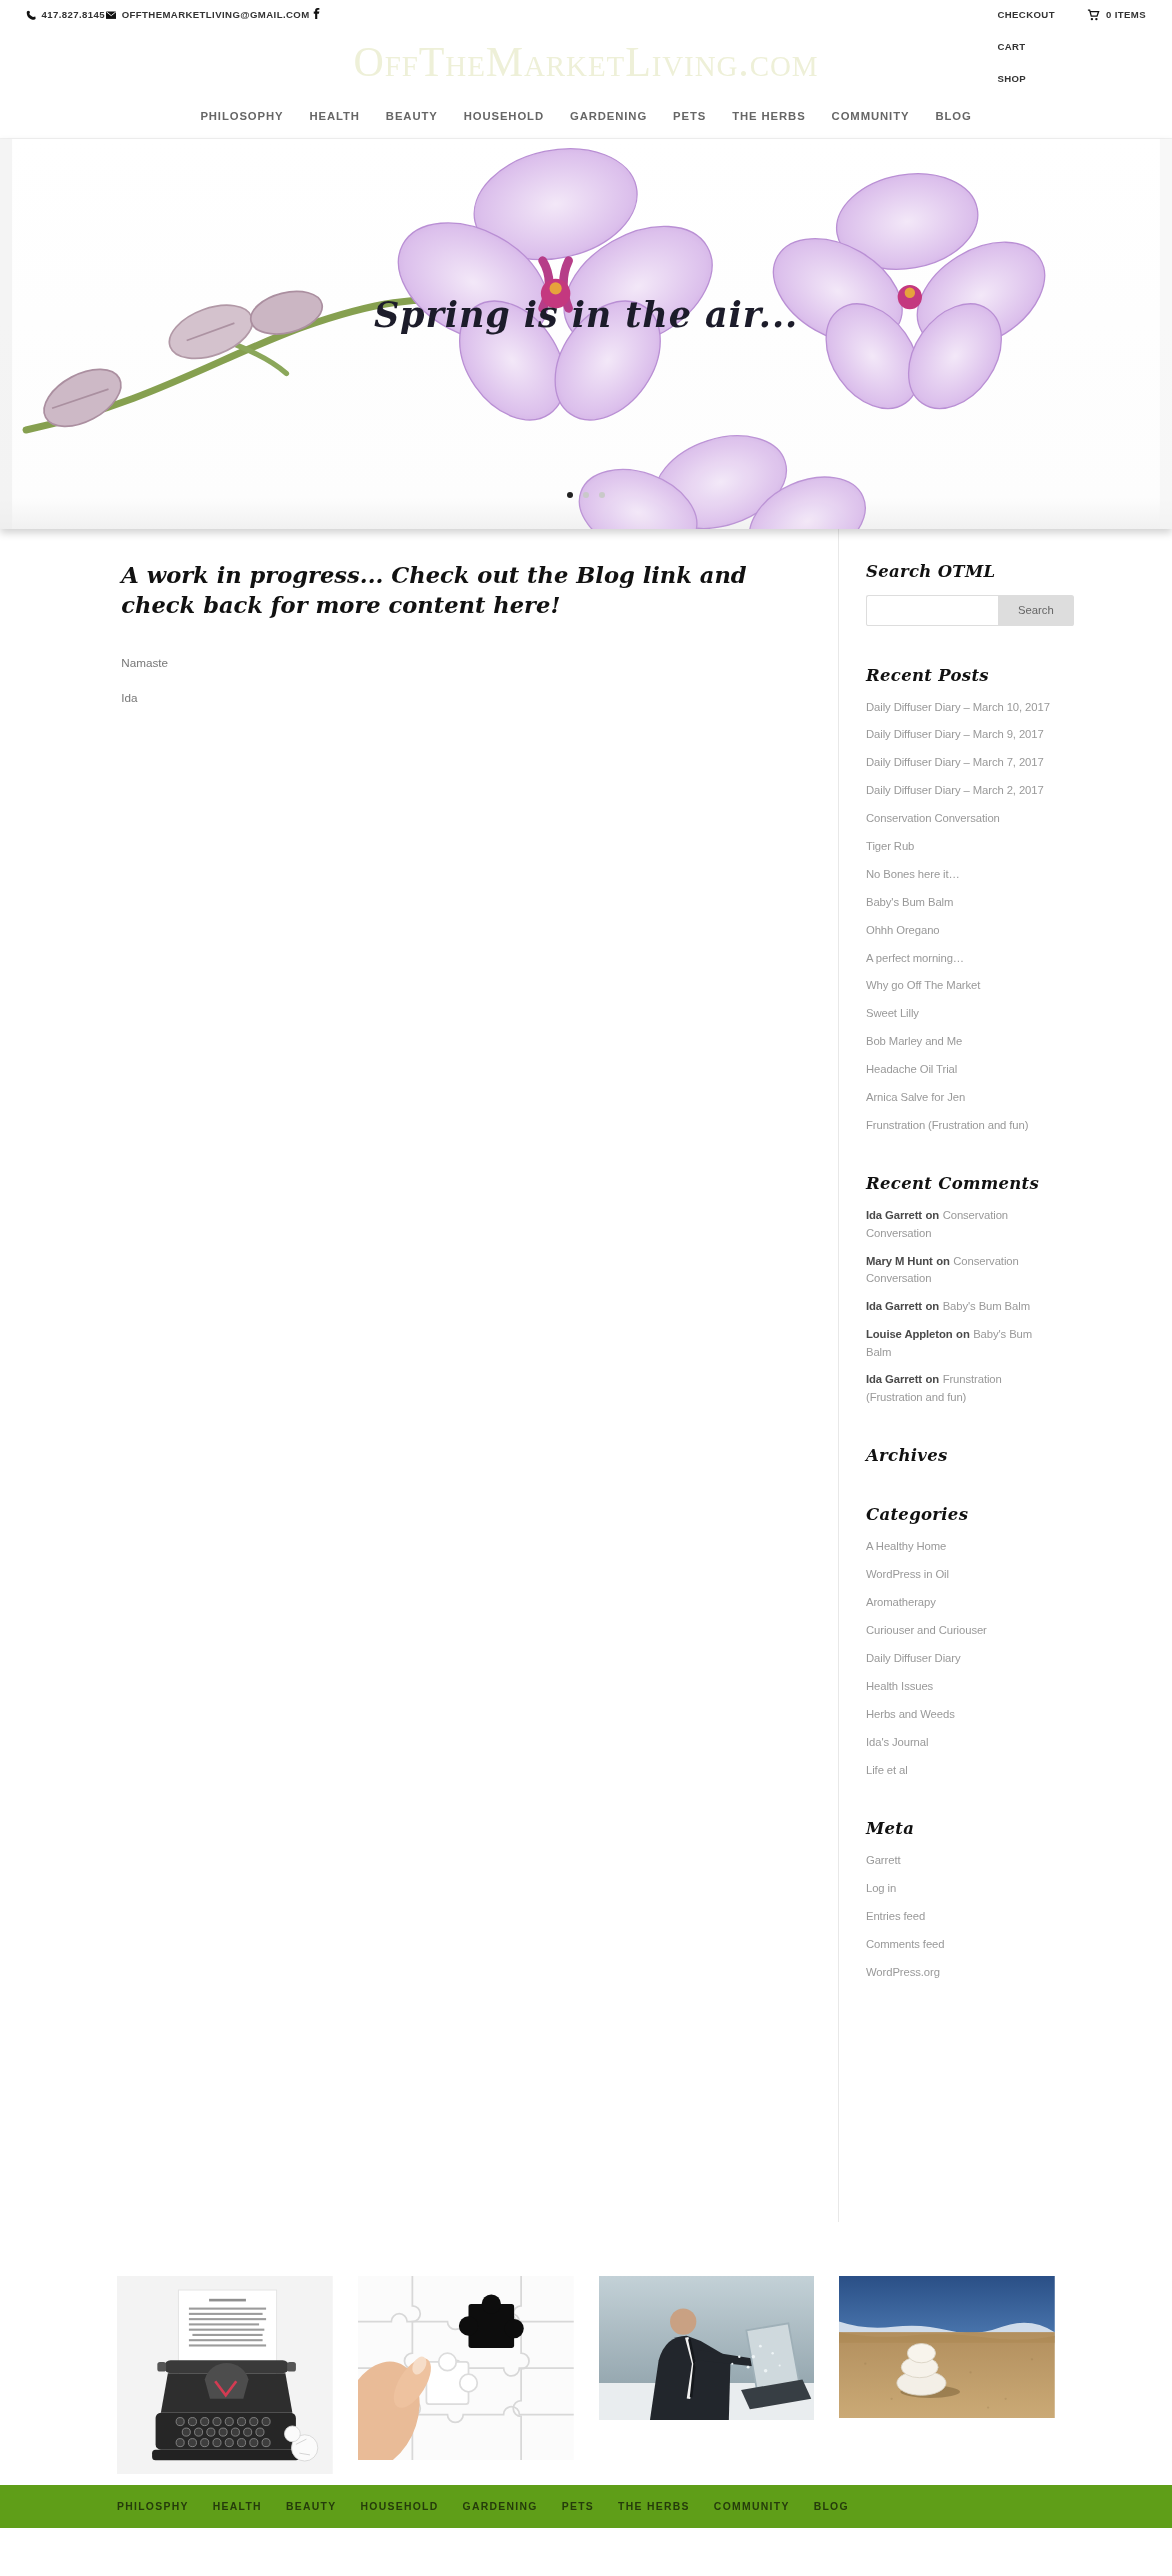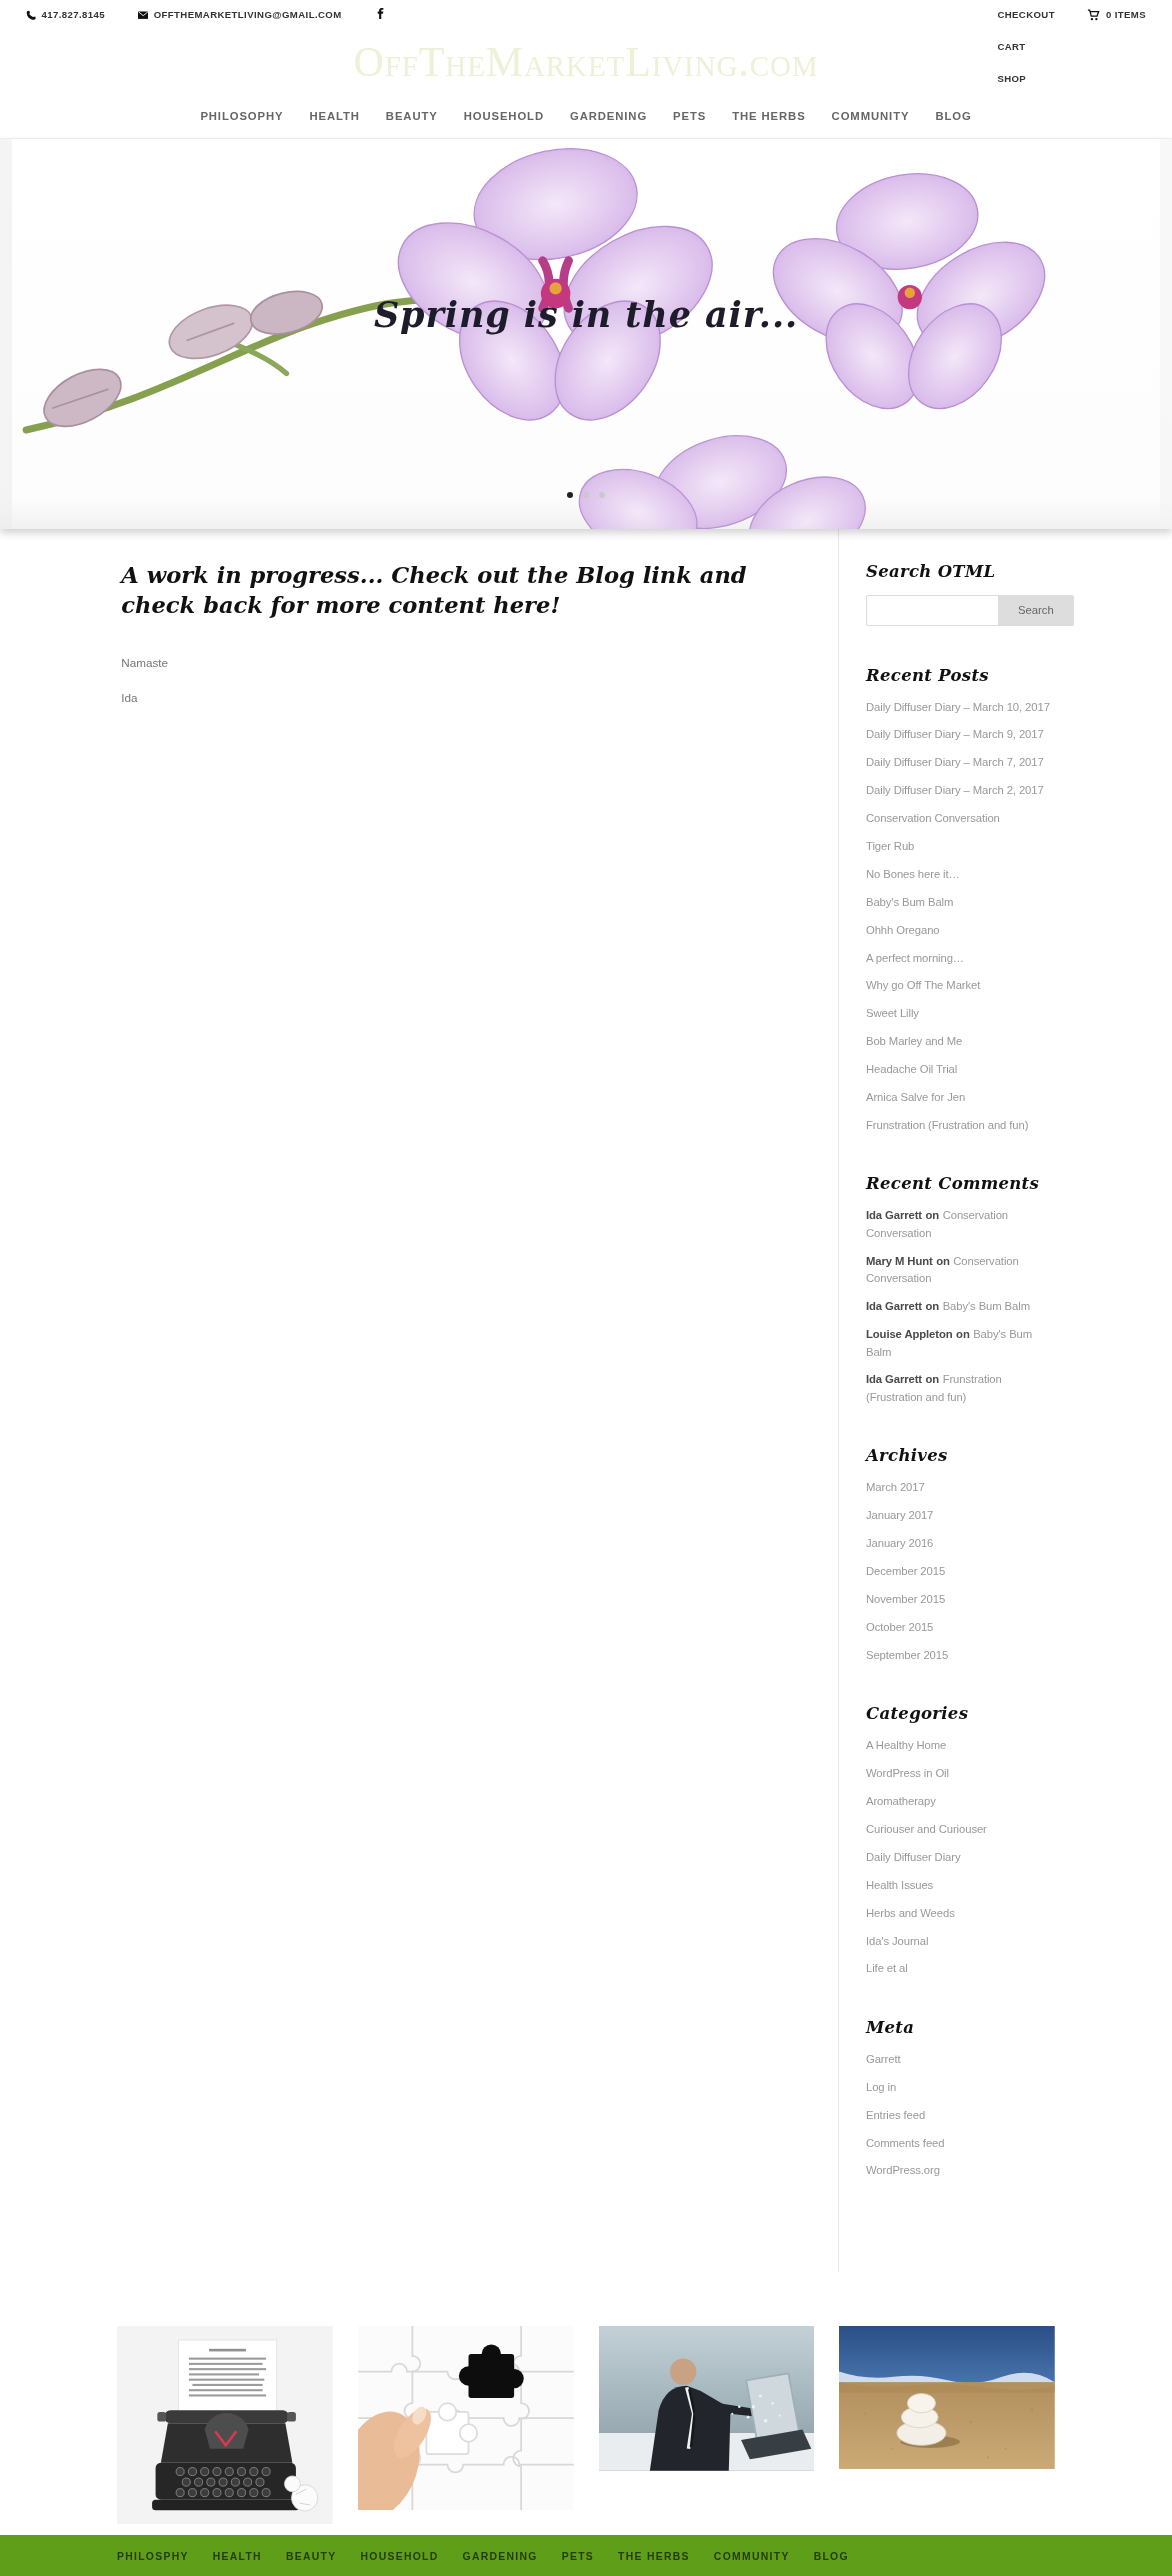--- a/index.html
+++ b/index.html
@@ -4,21 +4,21 @@
 <style>
   * { margin:0; padding:0; box-sizing:border-box; }
   html,body { background:#fff; font-family:"Liberation Sans",sans-serif; color:#666; }
   .page { width:1172px; margin:0 auto; background:#fff; }
   a, .link { cursor:pointer; }
 
   
   .topbar { display:flex; justify-content:space-between; align-items:center;
             height:29.5px; padding:0 26px; font-size:9.6px; letter-spacing:0.4px;
             color:#333; text-transform:uppercase; }
-  .topbar-left { display:flex; align-items:center; gap:33px; }
+  .topbar-left { display:flex; align-items:center; gap:1px; }
   .tb-item { display:inline-flex; align-items:center; gap:5.2px; font-weight:bold; }
   .tb-icon { width:10.4px; height:10.4px; fill:#111; }
   .fb-badge { width:10.4px; height:11.3px; fill:#111; }
   .topbar-right { display:flex; align-items:center; gap:21px; }
   .topbar-right nav { display:flex; gap:21px;flex-direction:column; }
   .tb-link { color:#333; text-decoration:none; font-weight:bold; }
   .cart { display:inline-flex; align-items:center; gap:6px; font-weight:bold; }
   .cart-icon { width:13px; height:12px; stroke:#111; fill:none; stroke-width:1.6; }
   .cart-icon circle { fill:#111; stroke:none; }
 
@@ -246,29 +246,20 @@
             <li class="comment-item"><span class="c-author">Ida Garrett</span><span class="c-on">on</span><span class="c-post link">Conservation Conversation</span></li>
             <li class="comment-item"><span class="c-author">Mary M Hunt</span><span class="c-on">on</span><span class="c-post link">Conservation Conversation</span></li>
             <li class="comment-item"><span class="c-author">Ida Garrett</span><span class="c-on">on</span><span class="c-post link">Baby's Bum Balm</span></li>
             <li class="comment-item"><span class="c-author">Louise Appleton</span><span class="c-on">on</span><span class="c-post link">Baby's Bum Balm</span></li>
             <li class="comment-item"><span class="c-author">Ida Garrett</span><span class="c-on">on</span><span class="c-post link">Frunstration (Frustration and fun)</span></li>
           </ul>
       </div>
 
       <div class="widget">
         <h3 class="widget-title">Archives</h3>
-        <ul class="side-list">
-            <li class="link">March 2017</li>
-            <li class="link">January 2017</li>
-            <li class="link">January 2016</li>
-            <li class="link">December 2015</li>
-            <li class="link">November 2015</li>
-            <li class="link">October 2015</li>
-            <li class="link">September 2015</li>
-          </ul>
       </div>
 
       <div class="widget">
         <h3 class="widget-title">Categories</h3>
         <ul class="side-list">
             <li class="link">A Healthy Home</li>
             <li class="link">WordPress in Oil</li>
             <li class="link">Aromatherapy</li>
             <li class="link">Curiouser and Curiouser</li>
             <li class="link">Daily Diffuser Diary</li>

